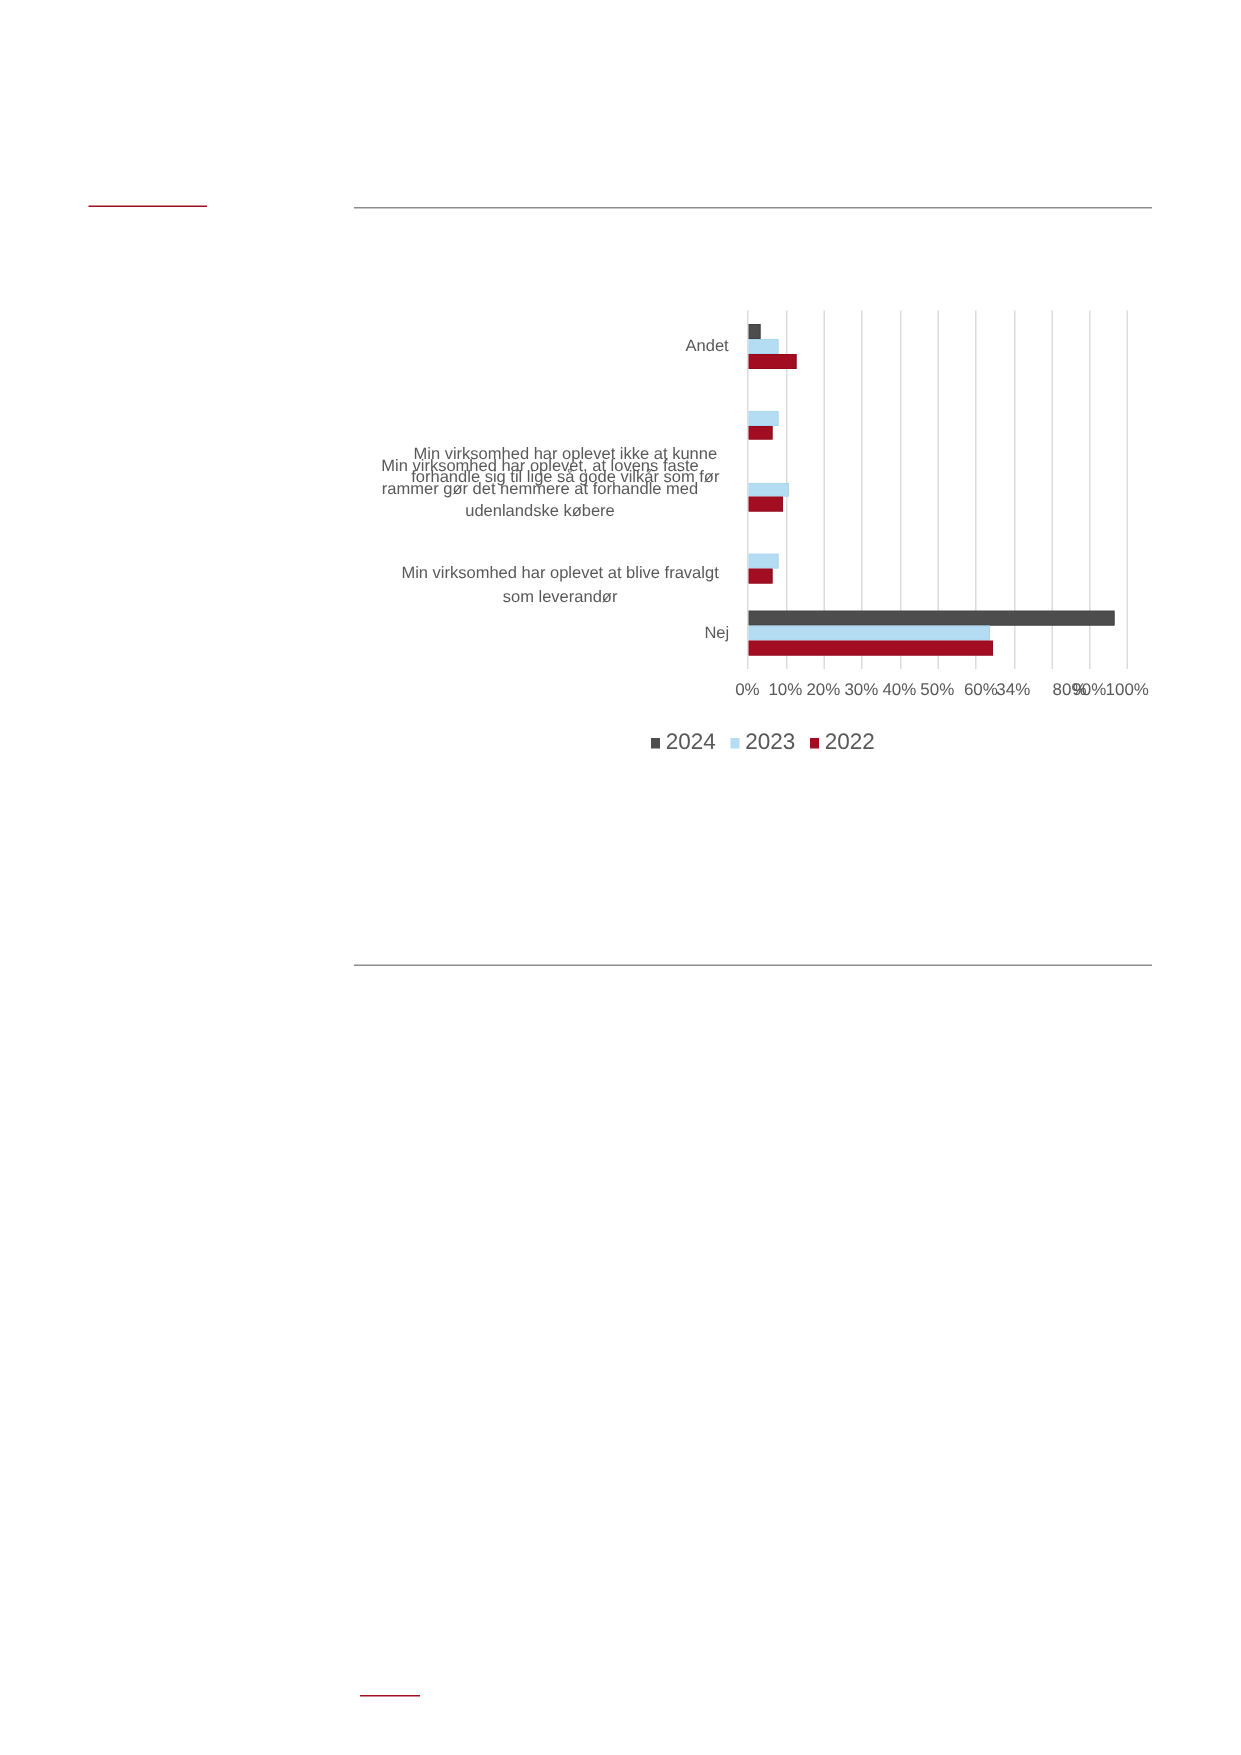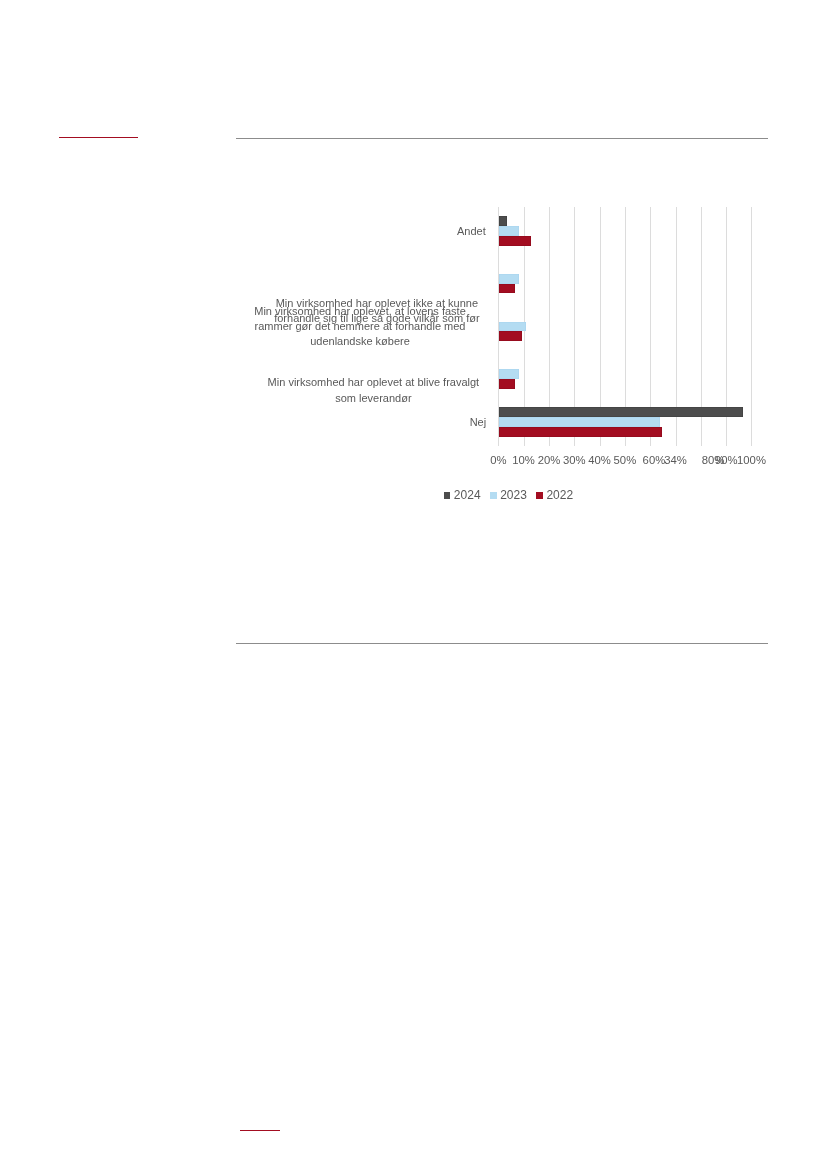--- a/index.html
+++ b/index.html
@@ -24,21 +24,21 @@
 
   .catlabels { position:absolute; left:0; top:0; width:532px; height:300px; }
   .catlabel  { position:absolute; text-align:center; color:#595959;
                font-size:11px; line-height:15.2px; will-change:opacity; }
 
   .axislabels { position:absolute; left:0; top:273.3px; width:532px; height:16px; }
   .axislabel  { position:absolute; top:0; text-align:center; color:#595959; font-size:11.3px;
                 line-height:14px; will-change:opacity; }
 
   .legend { position:absolute; left:0; top:308.0px; width:544.8px; text-align:center;
-            color:#595959; font-size:12px; line-height:14px; white-space:nowrap; will-change:opacity; }
+            color:#595959; font-size:15px; line-height:14px; white-space:nowrap; will-change:opacity; }
   .legend-item   { display:inline-block; }
   .legend-gap    { display:inline-block; width:9.4px; }
   .legend-swatch { display:inline-block; width:6.6px; height:6.3px; vertical-align:baseline;
                    margin-right:3.6px; position:relative; top:-0.3px; }
 </style>
 </head>
 <body>
 
 <div class="page">
 

